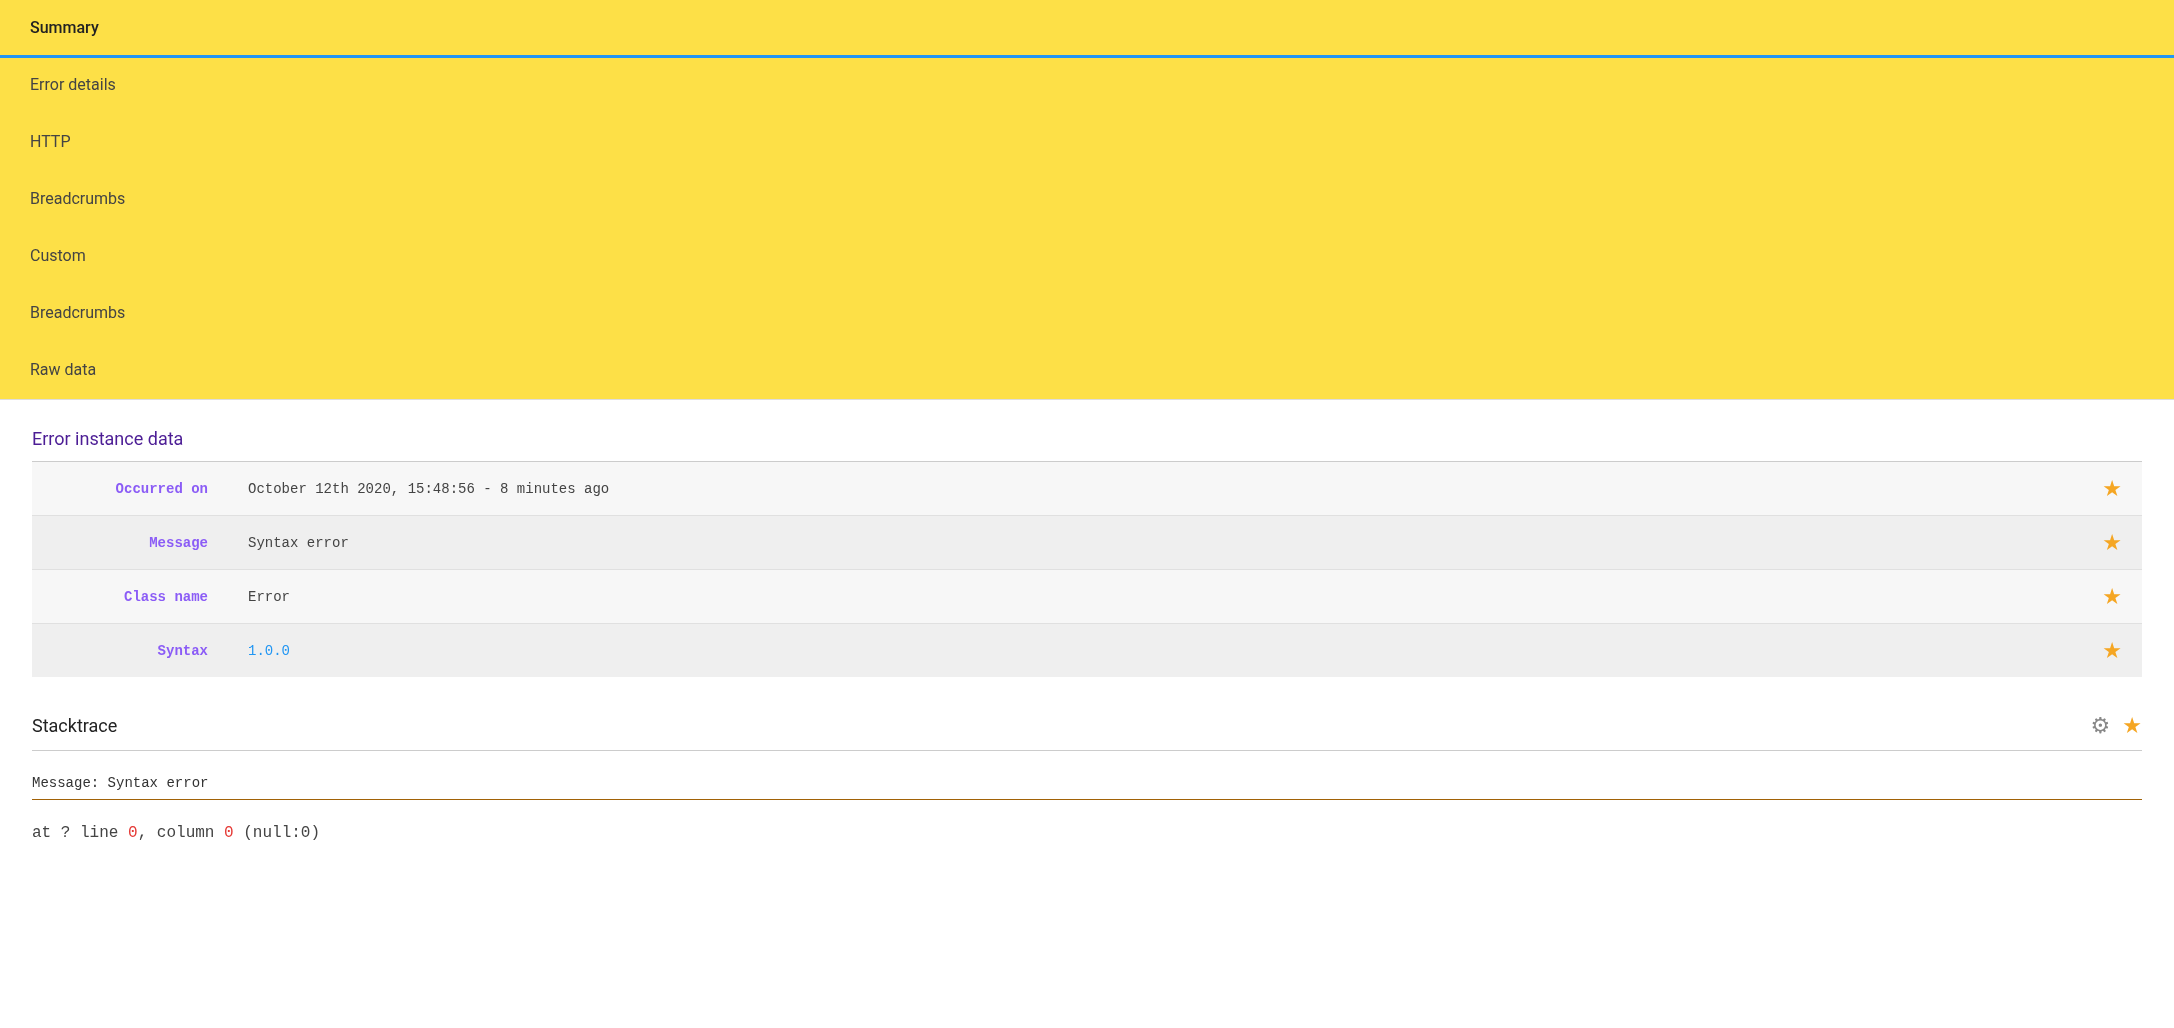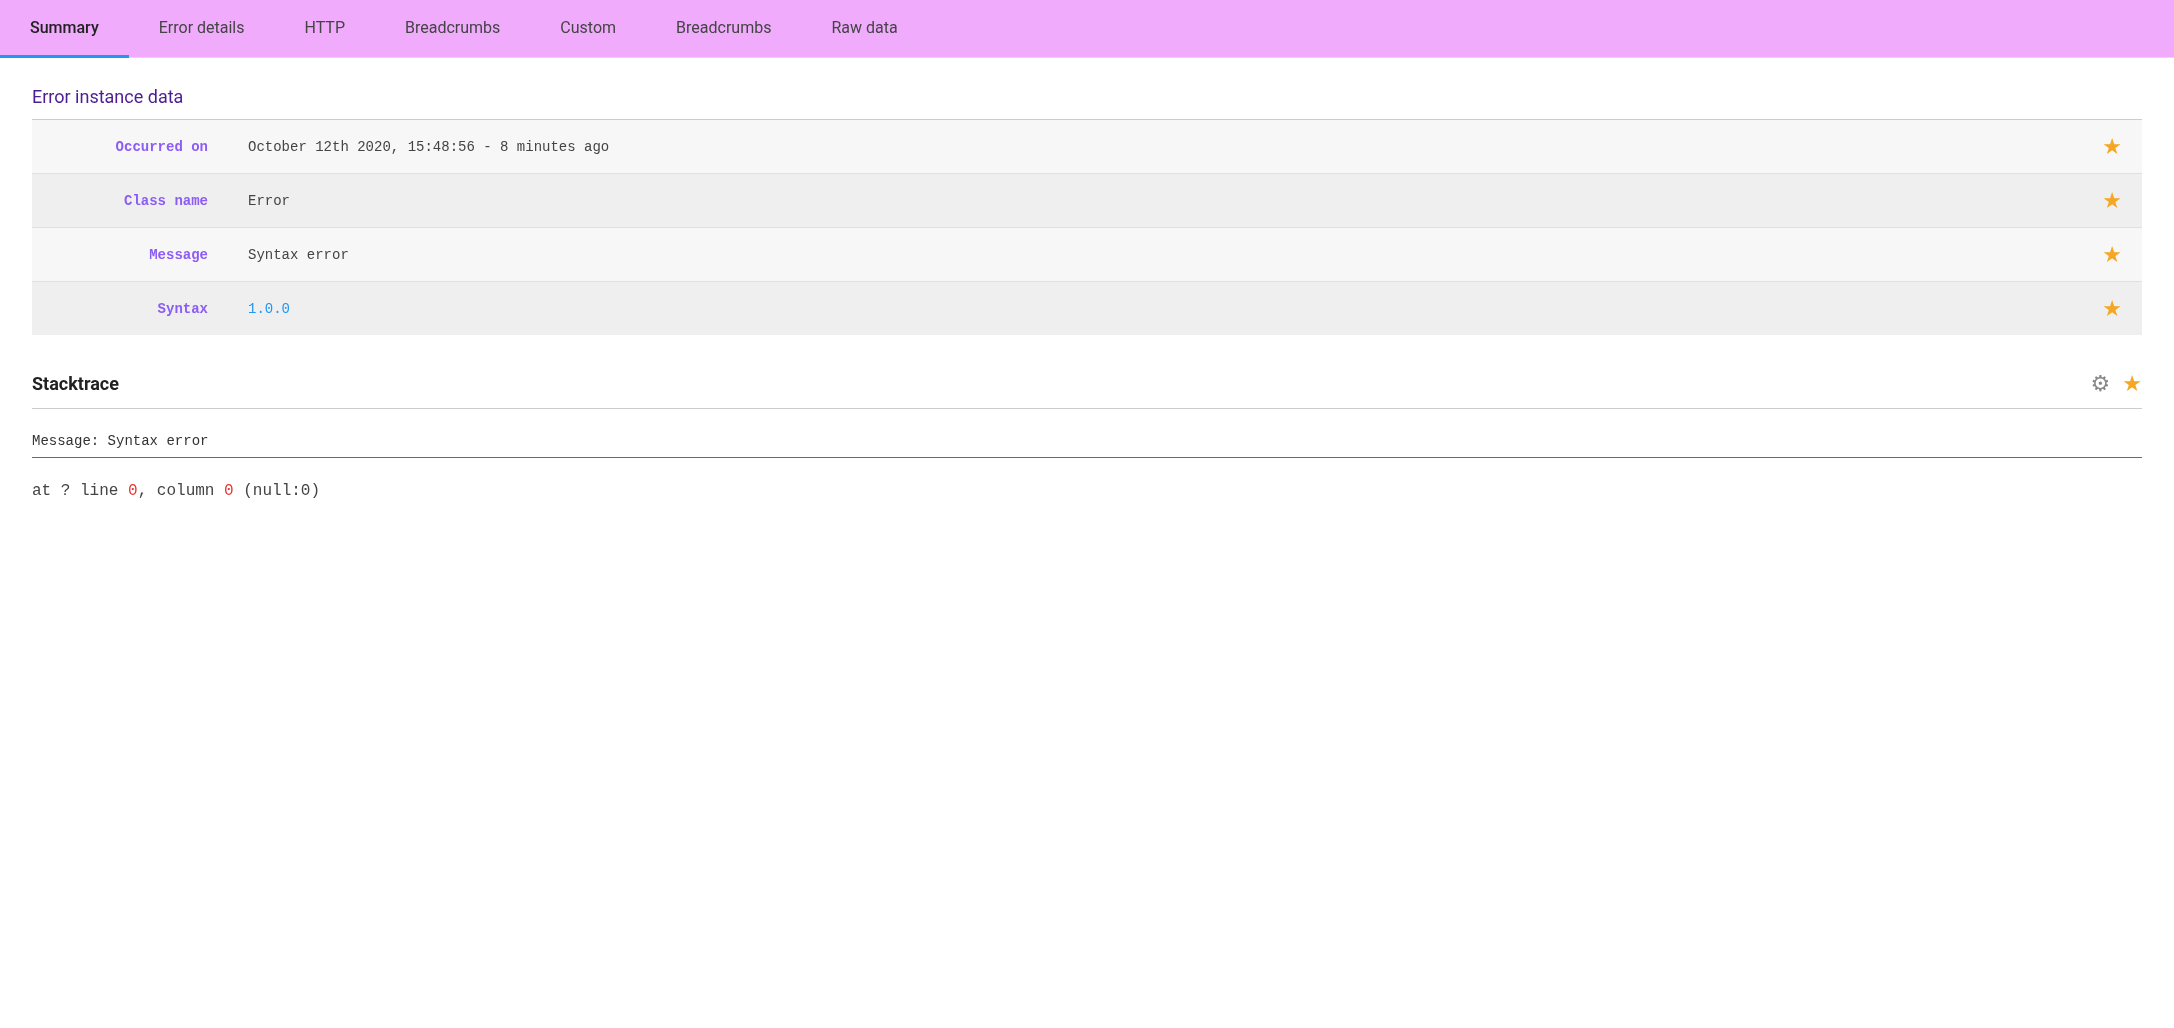--- a/index.html
+++ b/index.html
@@ -17,21 +17,22 @@
 
     .container {
       background: #fff;
       min-height: 100vh;
     }
 
     
     .tabs {
       display: flex;
       border-bottom: 1px solid #ddd;
-      background: #f0abfc;
+      background: #fde047;
+      flex-direction: column;
     }
 
     .tab {
       padding: 18px 30px;
       cursor: pointer;
       font-size: 16px;
       color: #444;
       border-bottom: 3px solid transparent;
       margin-bottom: -1px;
       user-select: none;
@@ -130,21 +131,21 @@
     .stacktrace-header {
       display: flex;
       align-items: center;
       justify-content: space-between;
       margin-top: 36px;
       margin-bottom: 12px;
     }
 
     .stacktrace-title {
       font-size: 18px;
-      font-weight: 700;
+      font-weight: 400;
       color: #222;
     }
 
     .stacktrace-icons {
       display: flex;
       align-items: center;
       gap: 12px;
     }
 
     .gear-icon {
@@ -204,30 +205,30 @@
 
         <tr>
           <td class="label-cell">Occurred on</td>
           <td class="value-cell">October 12th 2020, 15:48:56 - 8 minutes ago</td>
           <td class="star-cell">
             <span class="star-icon">★</span>
           </td>
         </tr>
 
         <tr>
+          <td class="label-cell">Message</td>
+          <td class="value-cell">Syntax error</td>
+          <td class="star-cell">
+            <span class="star-icon">★</span>
+          </td>
+        </tr>
+
+        <tr>
           <td class="label-cell">Class name</td>
           <td class="value-cell">Error</td>
-          <td class="star-cell">
-            <span class="star-icon">★</span>
-          </td>
-        </tr>
-
-        <tr>
-          <td class="label-cell">Message</td>
-          <td class="value-cell">Syntax error</td>
           <td class="star-cell">
             <span class="star-icon">★</span>
           </td>
         </tr>
 
         <tr>
           <td class="label-cell">Syntax</td>
           <td class="value-cell">
             <a class="version-link">1.0.0</a>
           </td>

